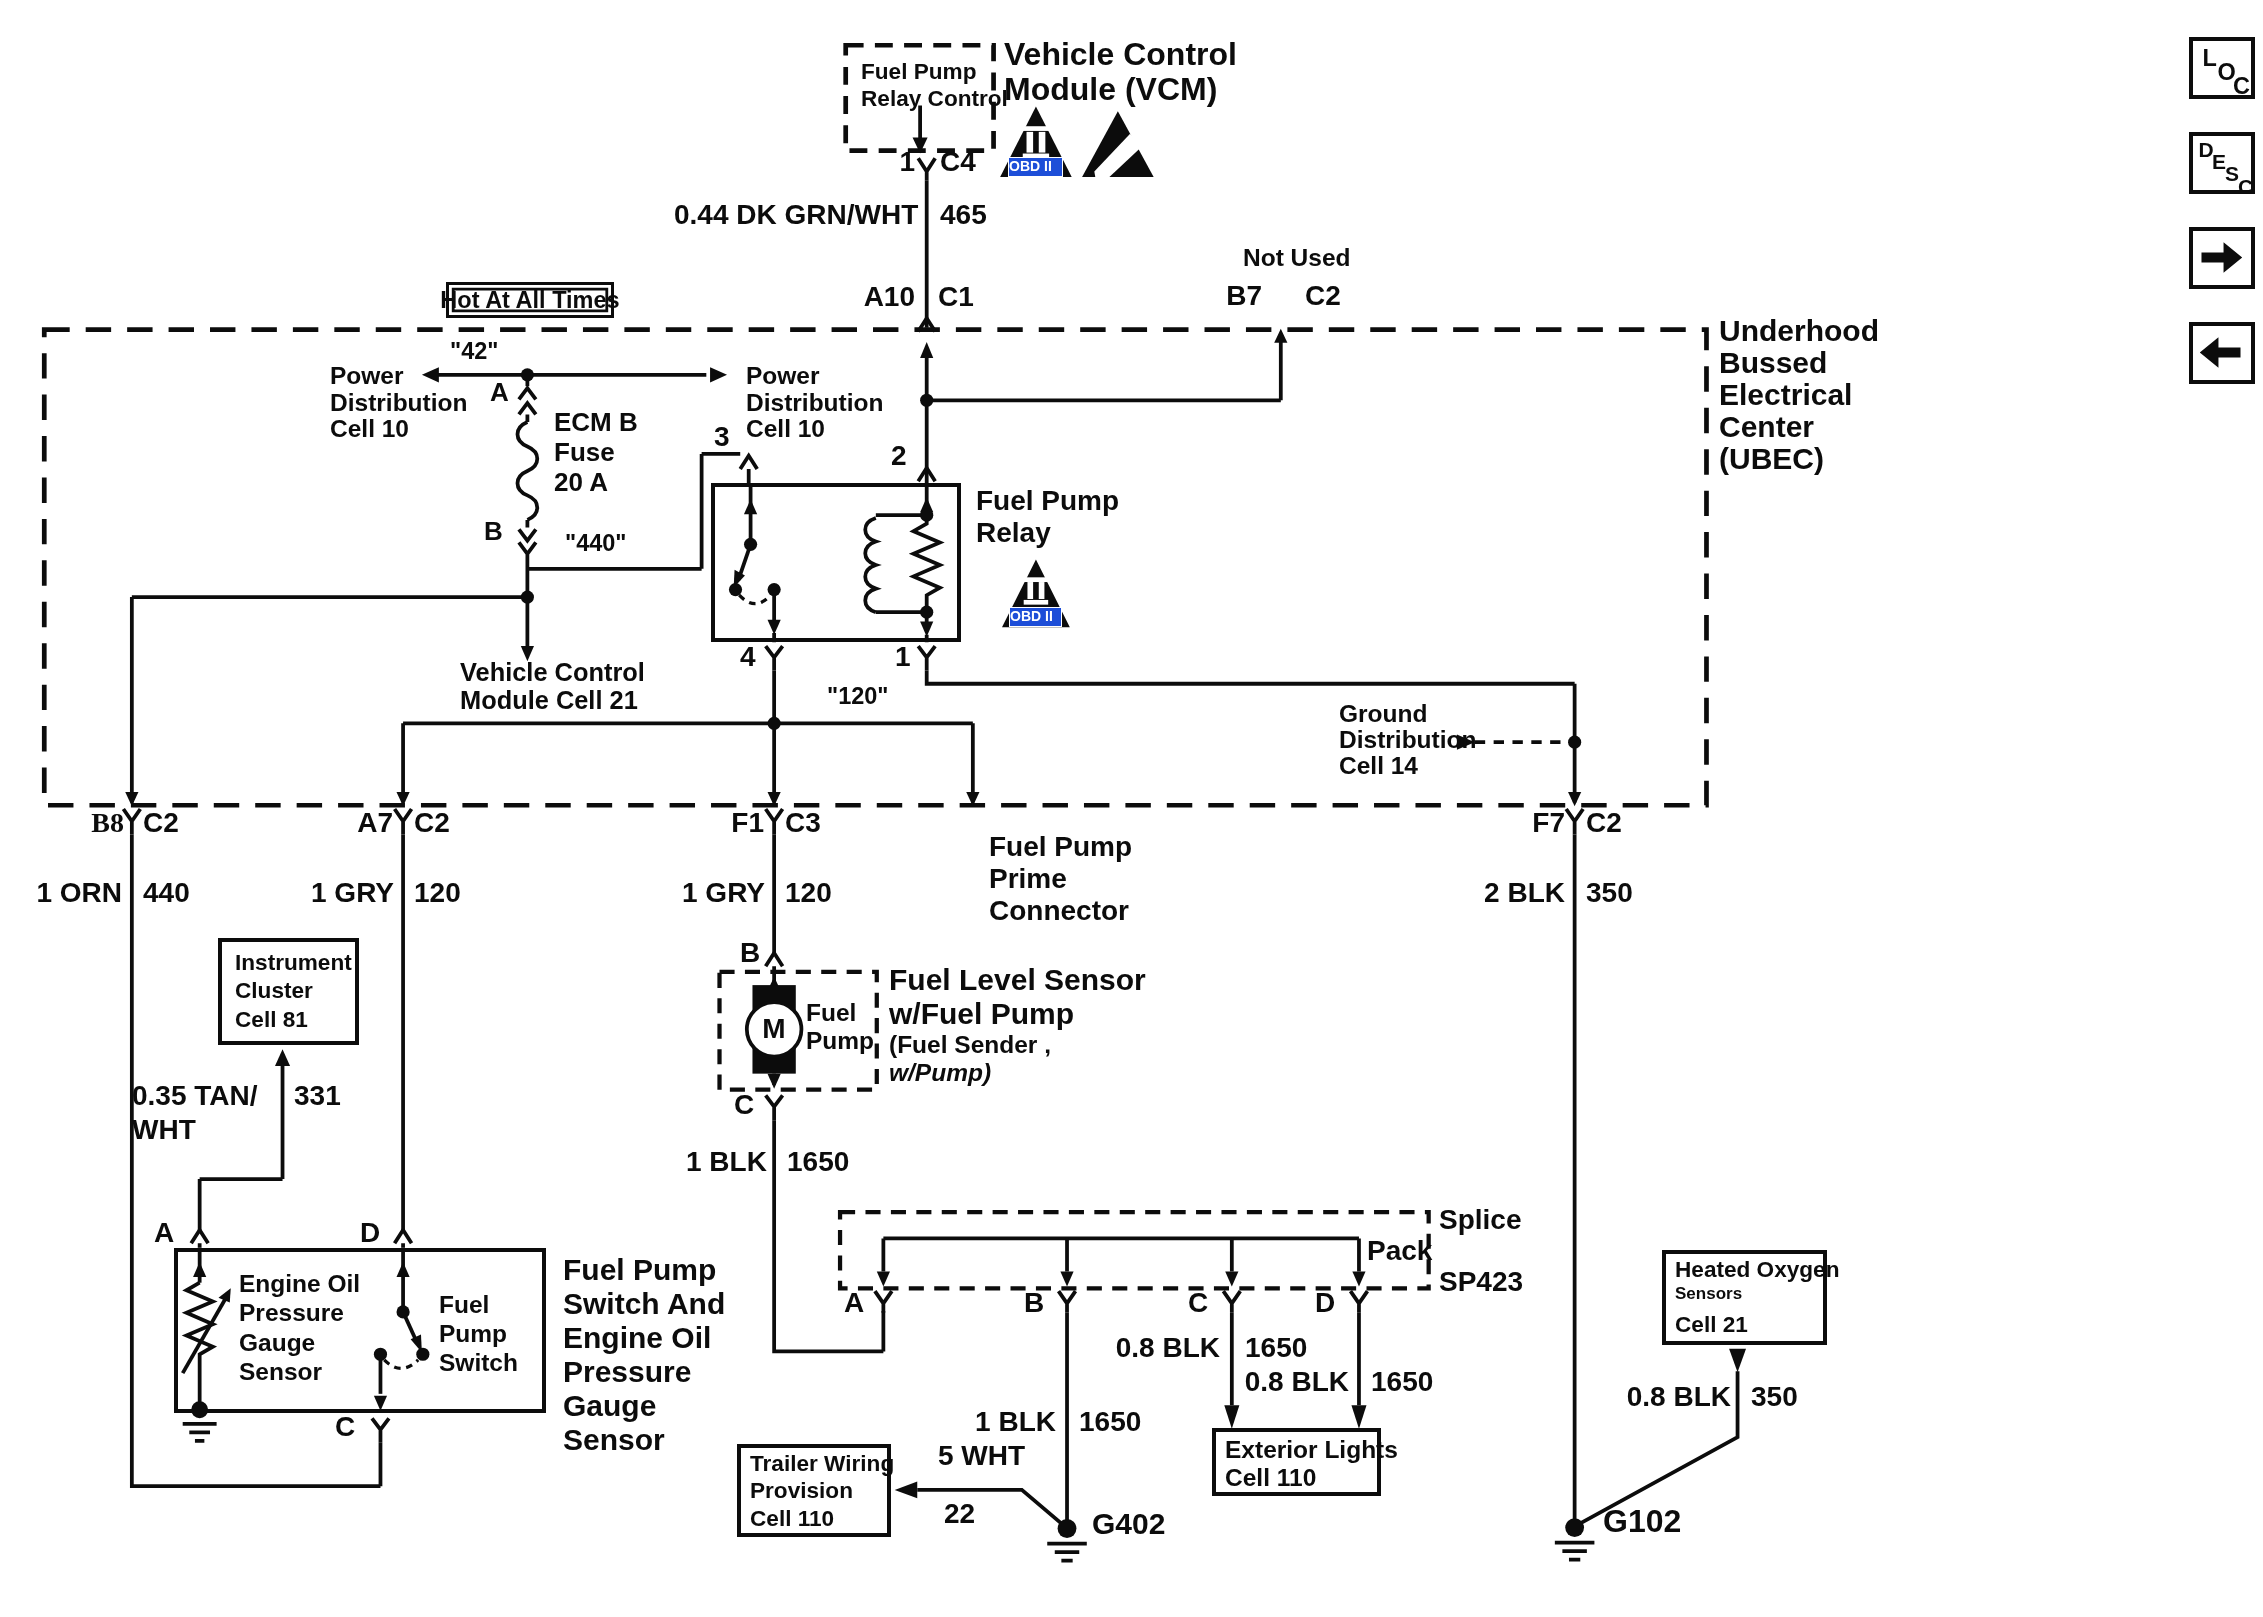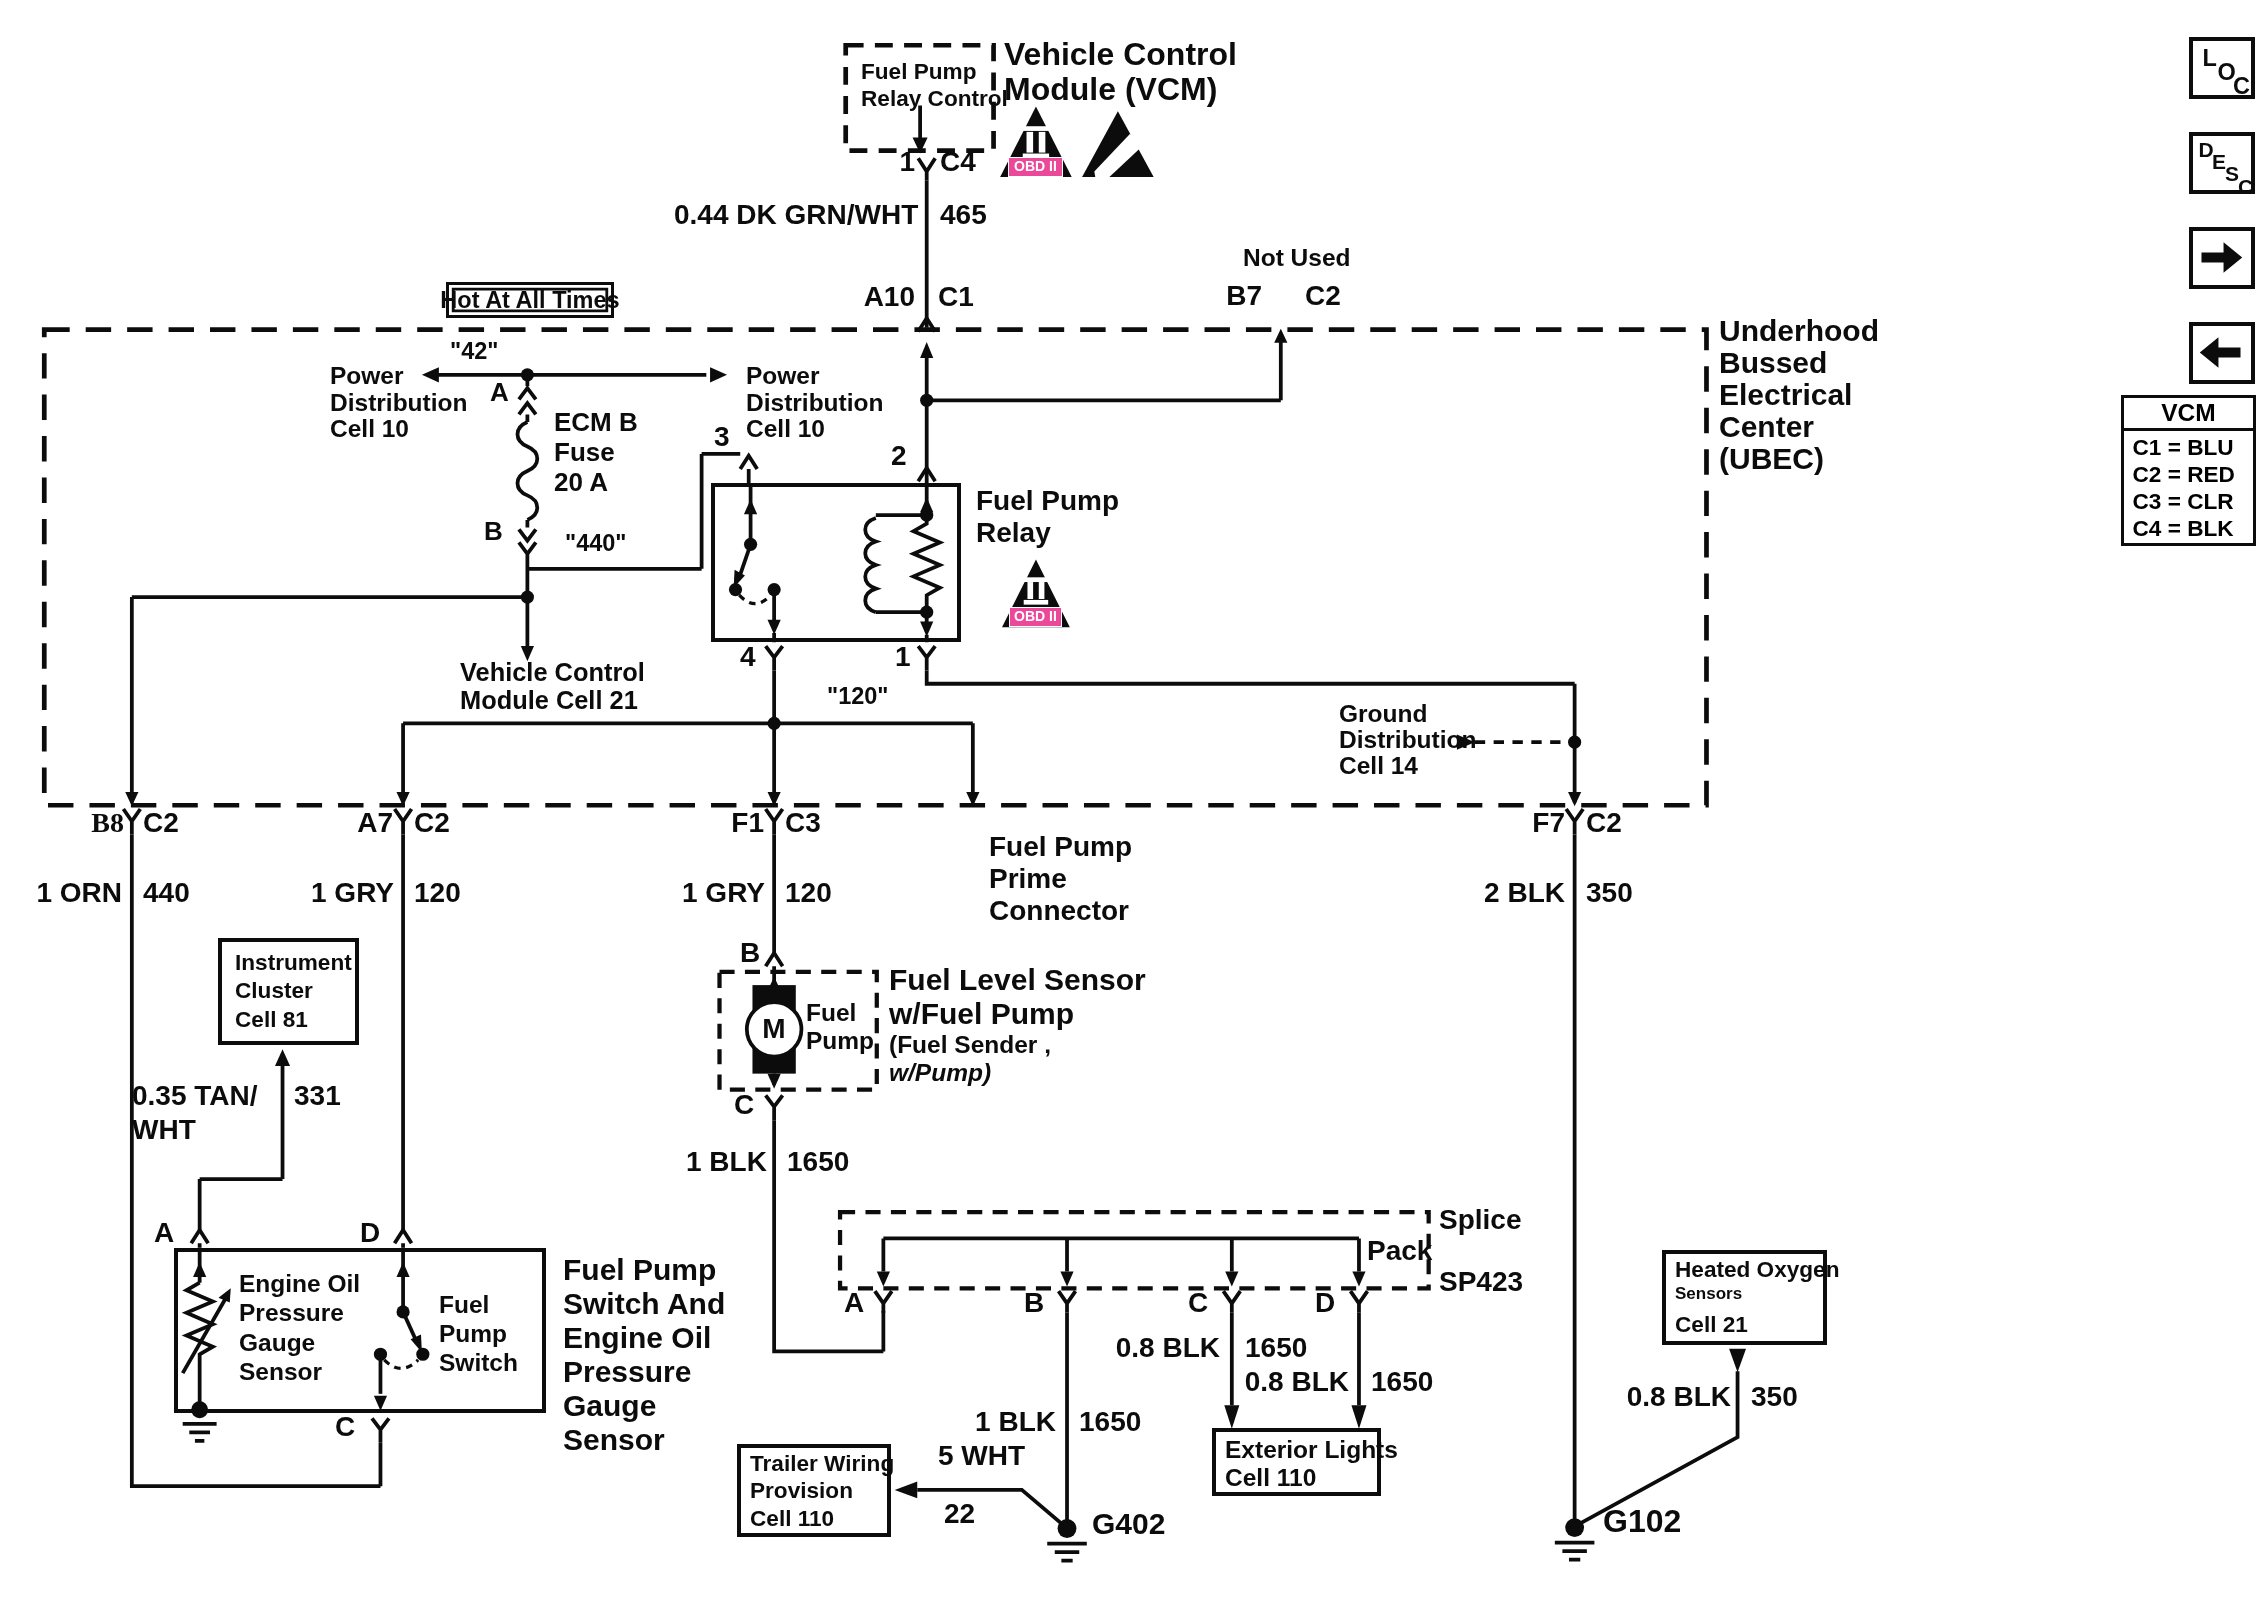--- a/index.html
+++ b/index.html
@@ -3,21 +3,21 @@
 <meta charset="utf-8">
 <style>
   html,body{margin:0;padding:0;background:#fff;}
   body{width:2264px;height:1618px;position:relative;font-family:"Liberation Sans",sans-serif;overflow:hidden;}
   #cv{position:absolute;left:0;top:0;width:2264px;height:1618px;}
   .t{position:absolute;color:#0c0c0c;font-weight:600;white-space:nowrap;line-height:1.05;}
   .r{text-align:right;}
   .c{text-align:center;}
   .box{position:absolute;border:4.7px solid #0c0c0c;background:transparent;box-sizing:border-box;}
   .hot{position:absolute;border:3.8px solid #0c0c0c;box-shadow:inset 0 0 0 2.8px #fff,inset 0 0 0 5.6px #0c0c0c;box-sizing:border-box;display:flex;align-items:center;justify-content:center;}
-  .band{position:absolute;background:#ec4899;border:1.9px solid #fff;color:#fff;font-weight:700;text-align:center;box-sizing:border-box;}
+  .band{position:absolute;background:#1d4ed8;border:1.9px solid #fff;color:#fff;font-weight:700;text-align:left;box-sizing:border-box;}
   .btn{position:absolute;border:4.7px solid #0c0c0c;background:#fff;box-sizing:border-box;cursor:pointer;}
   .btn span{position:absolute;font-weight:700;color:#0c0c0c;}
   svg{position:absolute;left:0;top:0;}
   .legend{position:absolute;border:3.8px solid #0c0c0c;background:#fff;box-sizing:border-box;}
   .legend .hd{border-bottom:3.8px solid #0c0c0c;text-align:center;font-weight:700;}
   .legend .row{padding-left:8.5px;font-weight:700;}
 </style>
 </head>
 <body>
 
@@ -362,22 +362,15 @@
   <svg width="56" height="53" viewBox="0 0 66 62">
         <polygon points="10,25 36,25 36,13 58,31 36,49 36,37 10,37" fill="#0c0c0c"></polygon>
       </svg>
 </div>
 <div class="btn" style="left:2189px;top:322px;width:66px;height:62px;">
   <svg width="56" height="53" viewBox="0 0 66 62">
         <polygon points="56,25 30,25 30,13 8,31 30,49 30,37 56,37" fill="#0c0c0c"></polygon>
       </svg>
 </div>
 
-<div class="legend" style="left:2121px;top:395px;width:135px;height:151px;">
-  <div class="hd" style="height:30px;font-size:24.5px;line-height:30px;">VCM</div>
-  <div class="row" style="font-size:22.6px;line-height:27px;margin-top:2.8px;">C1 = BLU</div>
-  <div class="row" style="font-size:22.6px;line-height:27px;">C2 = RED</div>
-  <div class="row" style="font-size:22.6px;line-height:27px;">C3 = CLR</div>
-  <div class="row" style="font-size:22.6px;line-height:27px;">C4 = BLK</div>
-</div>
 
 </div>
 
 
 </body></html>

